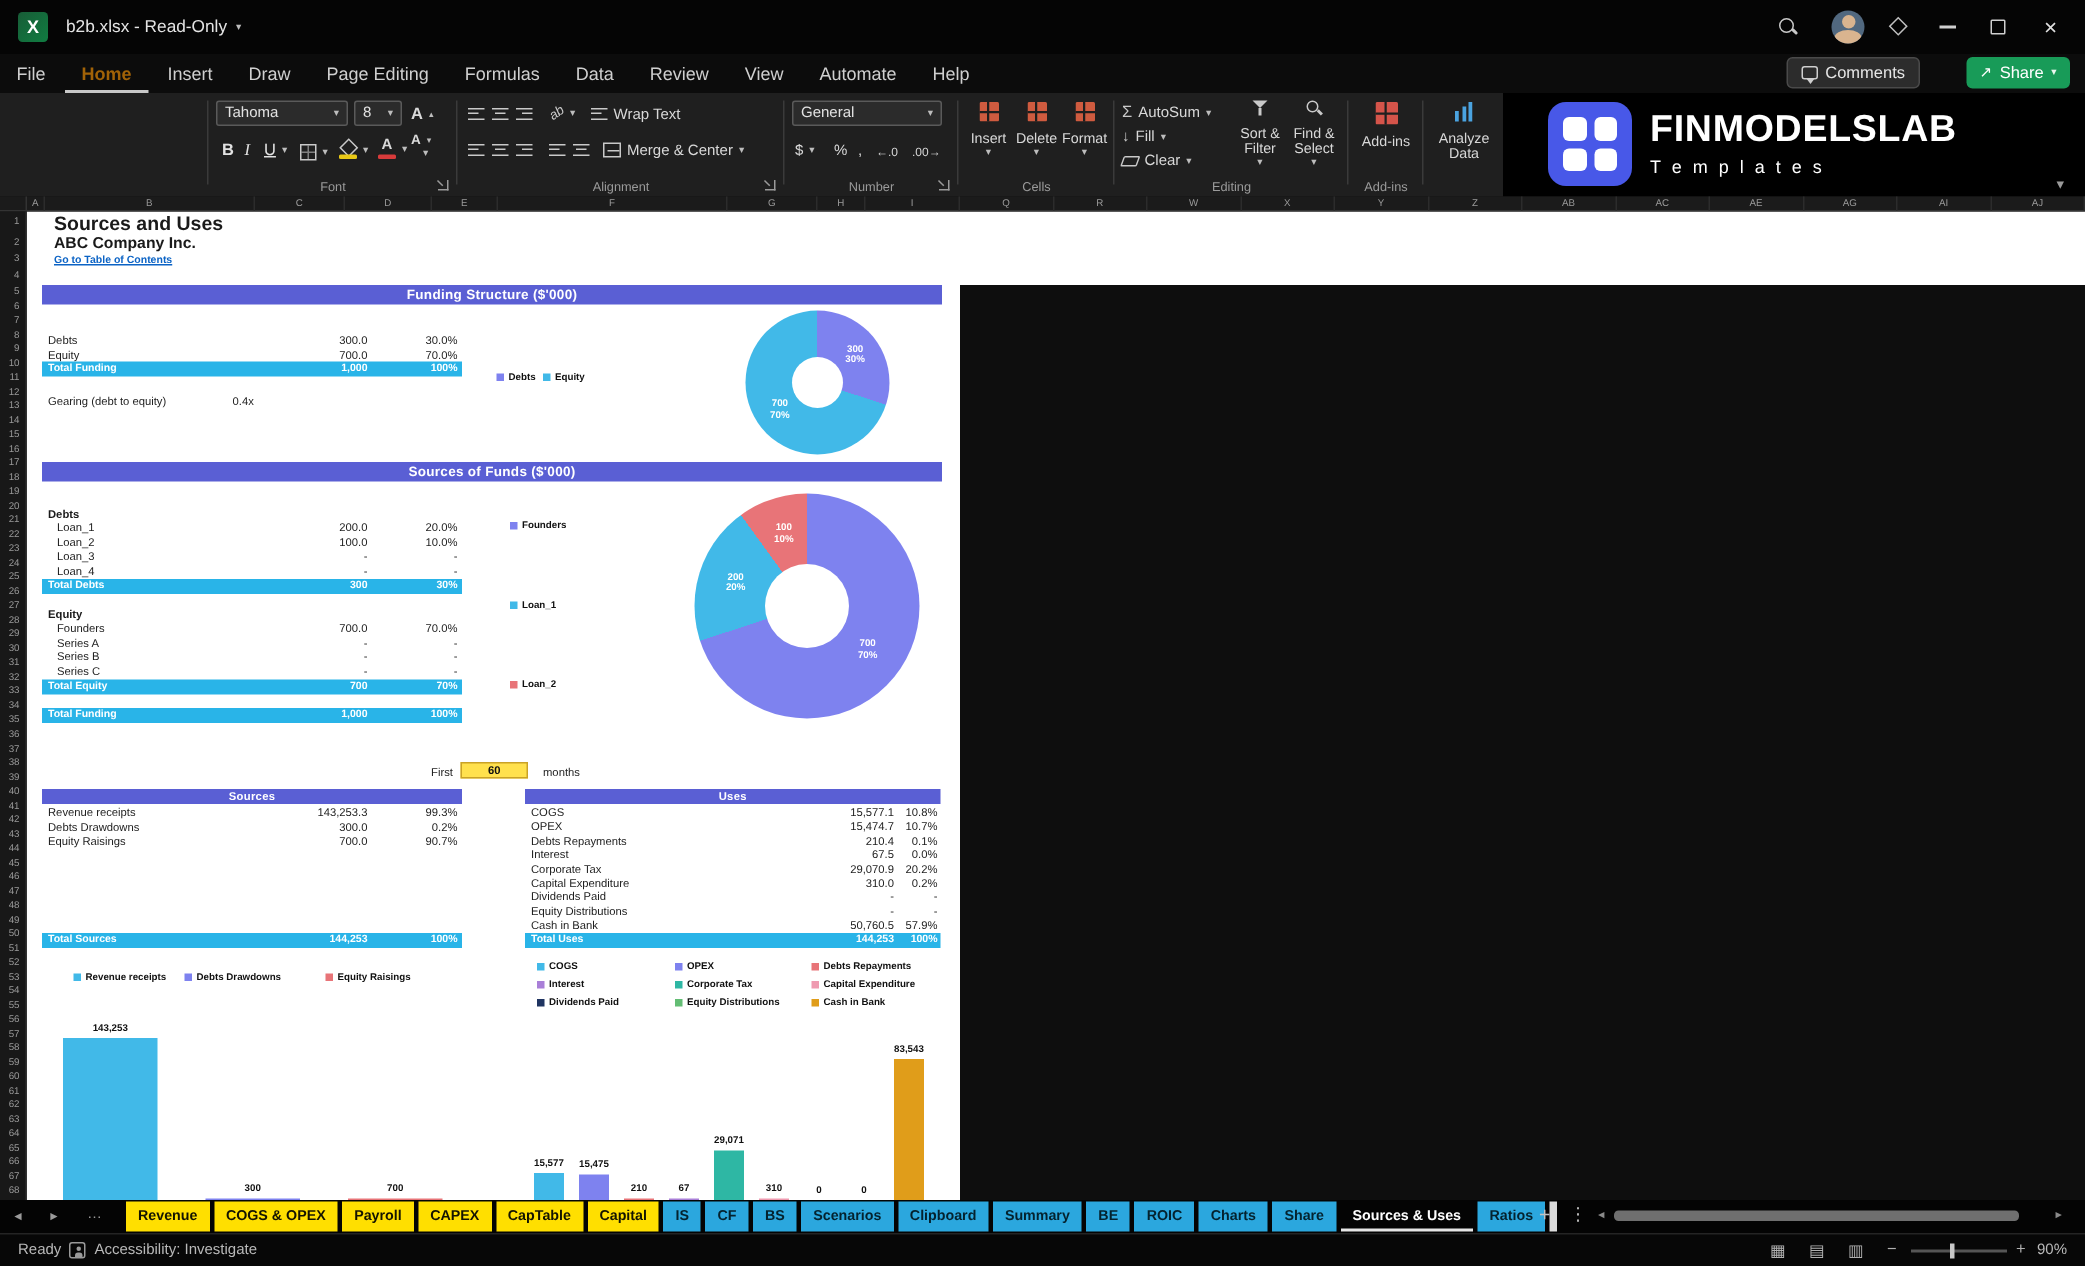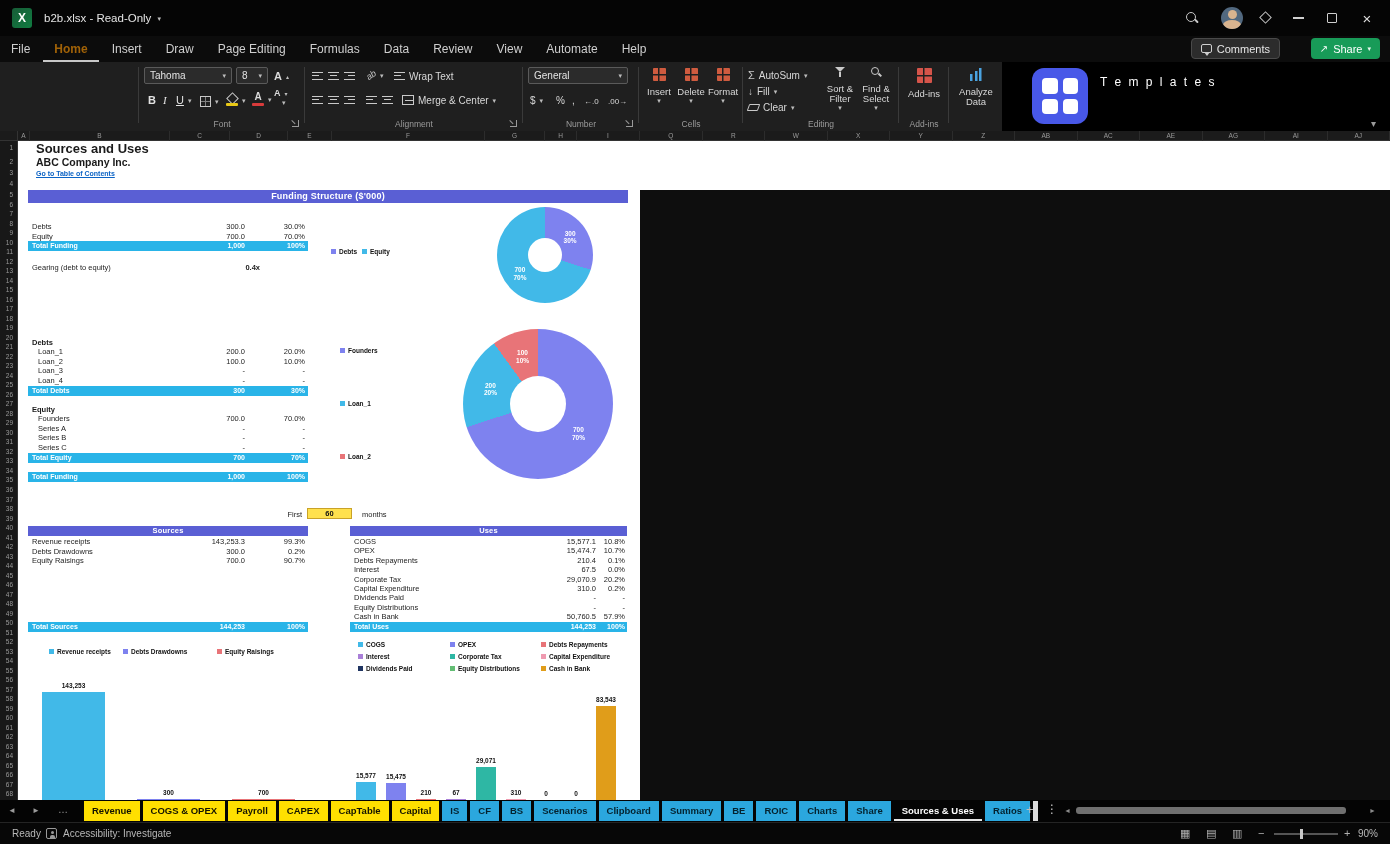--- a/index.html
+++ b/index.html
@@ -118,21 +118,21 @@
 .trow{position:absolute;left:0;width:100%;font-size:7.5px;color:#1d1d1d;}
 .cl{position:absolute;top:0;}
 .cv,.cp{position:absolute;top:0;text-align:right;}
 .v280{right:63px;width:80px;} .p280{right:3px;width:42px;}
 .v277{right:31px;width:80px;} .p277{right:2px;width:42px;}
 .total-bar{position:absolute;height:9.5px;background:var(--total,#29b4e8);color:#fff;font-weight:bold;font-size:7px;line-height:9.5px;}
 .total-bar .tl{position:absolute;left:4px;top:0;}
 .total-bar .cv,.total-bar .cp{top:0;}
 .sechdr{position:absolute;font-size:7.5px;font-weight:bold;color:#1a1a1a;}
 #gearingRow{position:absolute;left:10px;top:122px;width:280px;height:10px;font-size:7.5px;line-height:10px;color:#1d1d1d;}
-#gearingRow .gv{position:absolute;right:48px;width:80px;text-align:right;font-weight:bold;}
+#gearingRow .gv{position:absolute;right:73px;width:80px;text-align:left;font-weight:normal;}
 #firstLabel{position:absolute;left:230px;top:369px;width:54px;text-align:right;font-size:7.5px;color:#1d1d1d;}
 #monthsCell{position:absolute;left:289px;top:367px;width:45px;height:11px;background:var(--inp,#ffe14d);border:1px solid #c9a227;font-size:7.5px;font-weight:bold;color:#111;text-align:center;line-height:10px;}
 #monthsLabel{position:absolute;left:344px;top:369px;font-size:7.5px;color:#1d1d1d;}
 .lgc{position:absolute;}
 .lg{position:absolute;display:flex;align-items:center;gap:3px;font-size:6.5px;font-weight:bold;color:#111;white-space:nowrap;height:9px;}
 .sq{width:5px;height:5px;display:inline-block;flex:none;}
 .donut{position:absolute;border-radius:50%;}
 .hole{position:absolute;left:50%;top:50%;transform:translate(-50%,-50%);background:#fff;border-radius:50%;z-index:1;}
 .slice-label{position:absolute;transform:translate(-50%,-50%);color:#fff;font-weight:bold;font-size:6.5px;line-height:7.5px;text-align:center;z-index:2;}
 .barchart{position:absolute;}
@@ -403,20 +403,21 @@
     </div>
 
     <div id="ribbonRight">
       <div class="fml-icon">
         <span></span>
           <span></span>
           <span></span>
           <span></span>
       </div>
       <div class="fml-text">
+        <div class="fml-title">FINMODELSLAB</div>
         <div class="fml-sub">T e m p l a t e s</div>
       </div>
       <div id="ribbonCollapse">▾</div>
     </div>
   </div>
 
   <div id="cornerBox"></div>
   <div id="colHeaders">
       <div class="colhead" style="width: 12px;">A</div>
       <div class="colhead" style="width: 140px;">B</div>
@@ -556,20 +557,21 @@
         <div class="slice-label" style="left: 73.0795px; top: 29.7787px;">
           <div>300</div>
           <div>30%</div>
         </div>
         <div class="slice-label" style="left: 22.9205px; top: 66.2213px;">
           <div>700</div>
           <div>70%</div>
         </div>
       </div>
 
+    <div class="banner" style="left:10px;top:167px;width:600px">Sources of Funds ($'000)</div>
     <div class="sechdr" style="left:14px;top:197px">Debts</div>
     <div id="debtRows" class="tbl" style="left:10px;top:206px;width:280px">
         <div class="trow" style="top: 0px; height: 9.6px; line-height: 9.6px;">
           <span class="cl" style="left: 10px;">Loan_1</span>
           <span class="cv v280">200.0</span>
           <span class="cp p280">20.0%</span>
         </div>
         <div class="trow" style="top: 9.6px; height: 9.6px; line-height: 9.6px;">
           <span class="cl" style="left: 10px;">Loan_2</span>
           <span class="cv v280">100.0</span>

